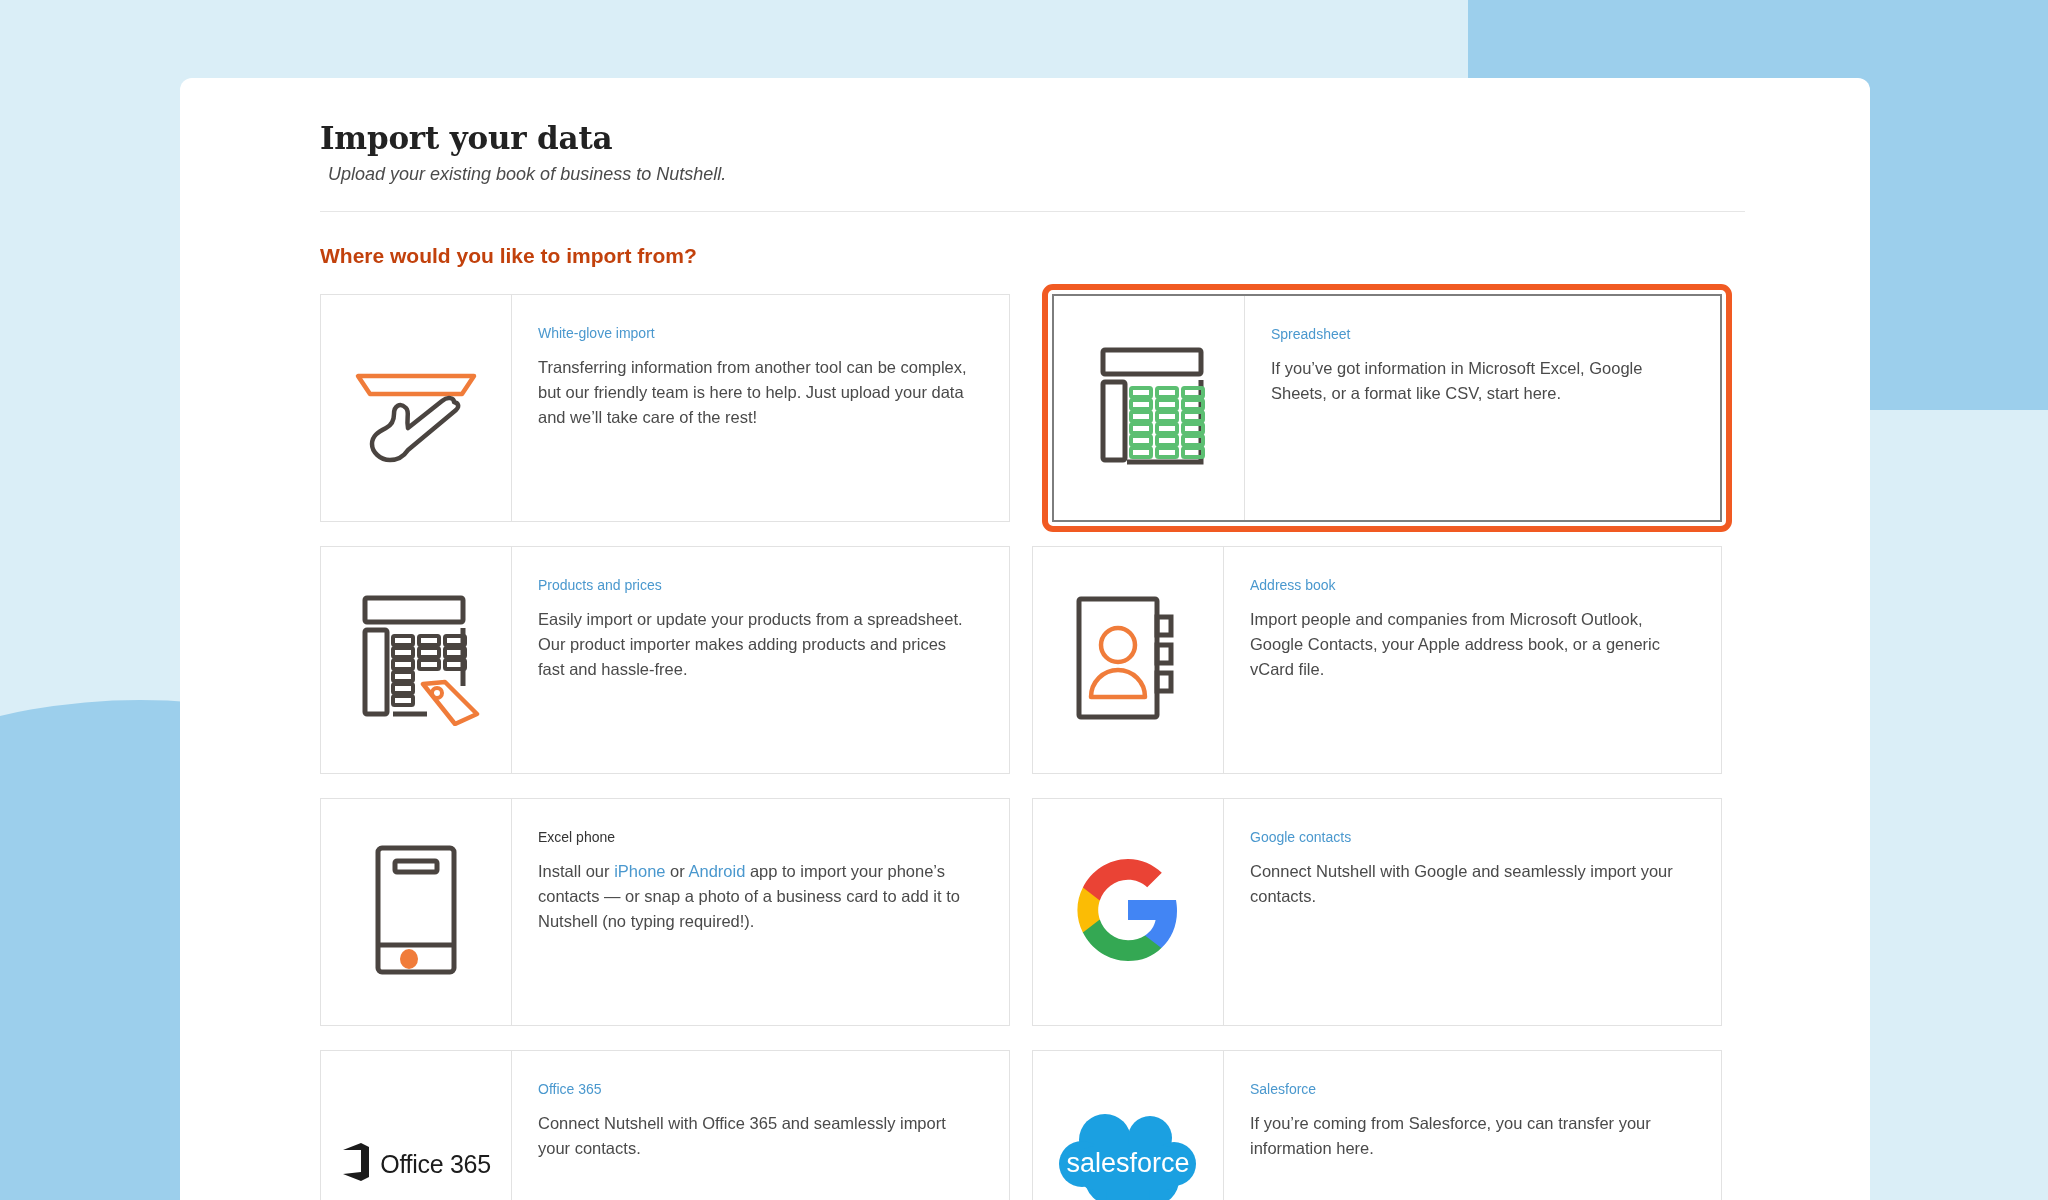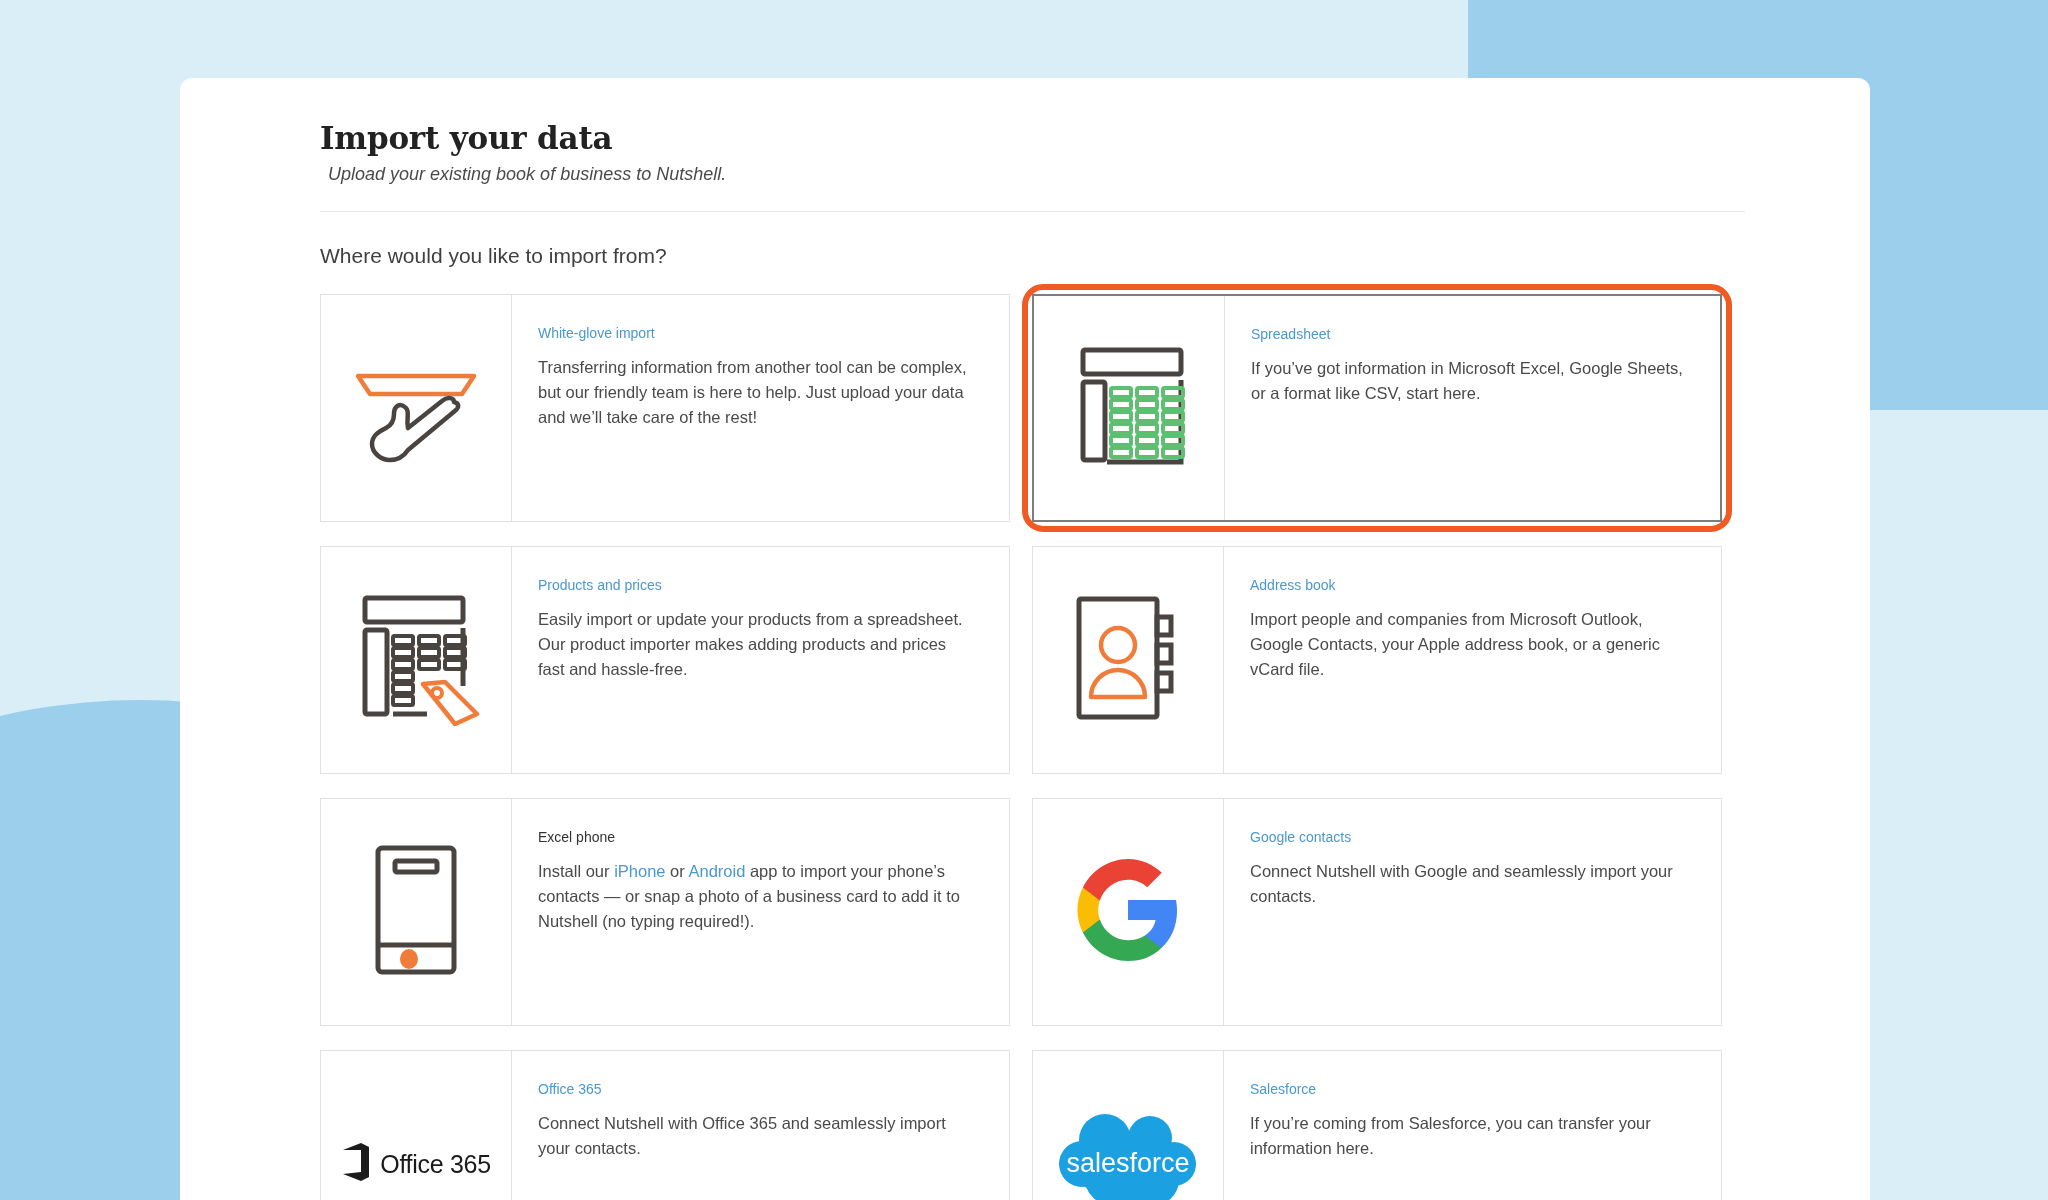--- a/index.html
+++ b/index.html
@@ -72,40 +72,41 @@
     margin-top: 26px;
     width: 1425px;
     height: 1px;
     background: #e6e6e6;
   }
 
   
   .section-heading {
     margin-top: 32px;
     font-size: 21px;
-    font-weight: normal;
-    color: #404040;
+    font-weight: bold;
+    color: #c2410c;
   }
 
   
   .card-grid {
     margin-top: 26px;
     display: grid;
     grid-template-columns: 690px 690px;
     column-gap: 22px;
     row-gap: 24px;
     width: 1420px;
   }
 
   .card-slot { position: relative; }
 
   .card-slot.highlighted {
     outline: 6px solid #f15a22;
     outline-offset: 4px;
-    border-radius: 11px;
+    border-radius: 1px;
+    margin-left: 20px;
   }
 
   .import-card {
     display: flex;
     align-items: stretch;
     background: #ffffff;
     border: 1px solid #e2e2e2;
     height: 228px;
     box-sizing: border-box;
   }

